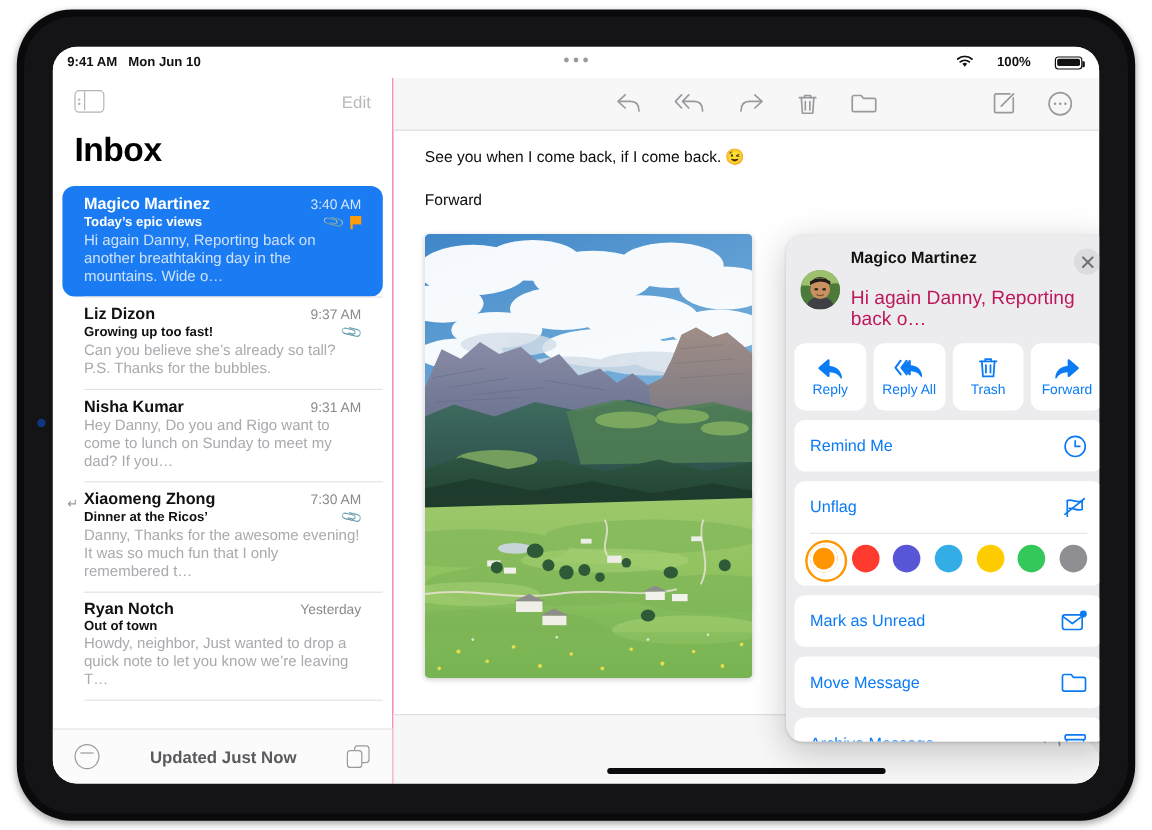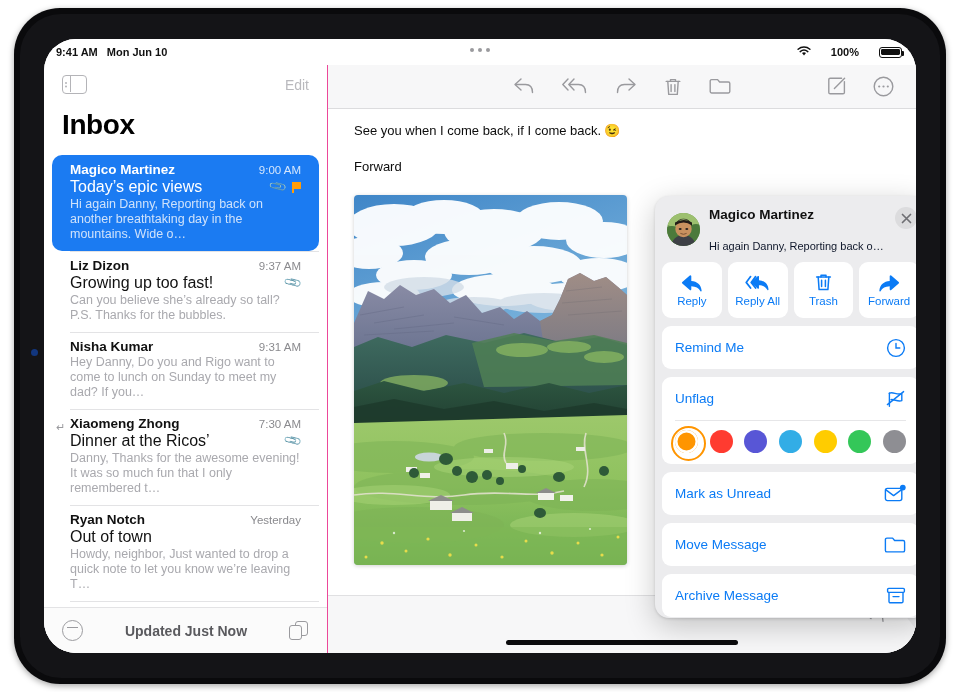--- a/index.html
+++ b/index.html
@@ -20,21 +20,21 @@
   }
   #device-bezel-inner {
     position: absolute; left: 6px; top: 6px;
     width: 920px; height: 664px;
     border-radius: 41px;
     background: #141417;
   }
   #screen {
     position: absolute; left: 30px; top: 31px;
     width: 872px; height: 614px;
-    border-radius: 32px;
+    border-radius: 20px;
     background: #ffffff;
     overflow: hidden;
   }
   #bezel-dot {
     position: absolute; left: 17px; top: 341px;
     width: 7px; height: 7px; border-radius: 50%;
     background: #123a8a;
     opacity: .9;
   }
 
@@ -113,21 +113,21 @@
     background: #1b7bf2;
     border-radius: 10px;
   }
   .mail-row .sep {
     position: absolute; left: 18px; right: 0; top: 0; height: 1px; background: #e3e3e5;
   }
   .row-top { display: flex; align-items: baseline; }
   .sender { font-size: 13.5px; font-weight: bold; color: #111; flex: 1; }
   .time { font-size: 11.5px; color: #8a8a8e; white-space: nowrap; }
   .row-sub { display: flex; align-items: center; margin-top: 1px; }
-  .subject { font-size: 16px; color: #111; flex: 1; }
+  .subject { font-size: 11px; color: #111; flex: 1; font-weight: bold; }
   .preview { font-size: 12.5px; color: #a9a9ae; line-height: 15px; margin-top: 1px; }
   .mail-row.selected .sender,
   .mail-row.selected .subject { color: #fff; }
   .mail-row.selected .time { color: #d4e6fd; }
   .mail-row.selected .preview { color: #cfe2fb; }
   .badge-icons { display: flex; gap: 6px; align-items: center; }
   .clip-glyph { font-size: 12px; color: #a9a9ae; transform: rotate(-35deg); display: inline-block; }
   .mail-row.selected .clip-glyph { color: #ffffff; }
   .flag-glyph { display: inline-block; width: 9px; height: 11px; position: relative; }
   .flag-glyph::before {
@@ -227,21 +227,21 @@
   #popover-header {
     display: flex; align-items: center; gap: 9px;
     padding: 4px 4px 10px 5px;
     position: relative;
   }
   #popover-avatar {
     width: 33px; height: 33px; border-radius: 50%;
     overflow: hidden; flex-shrink: 0;
   }
   .ph-name { font-size: 13.5px; font-weight: bold; color: #111; }
-  .ph-preview { font-size: 11px; color: #0f172a; margin-top: 18px; }
+  .ph-preview { font-size: 16px; color: #be185d; margin-top: 18px; }
   #popover-close {
     position: absolute; right: 2px; top: 4px;
     width: 22px; height: 22px; border-radius: 50%;
     background: #dcdcde;
     display: flex; align-items: center; justify-content: center;
     color: #6e6e73; font-size: 13px; line-height: 1;
   }
   #quick-actions { display: flex; gap: 6px; margin-bottom: 8px; }
   .qa-button {
     flex: 1; height: 56px; background: #fff; border-radius: 9px;
@@ -313,21 +313,21 @@
         <div id="edit-button">Edit</div>
       </div>
       <h1 id="inbox-title">Inbox</h1>
 
       <div id="mail-list">
 
         <div class="mail-row selected first">
 
           <div class="row-top">
             <span class="sender">Magico Martinez</span>
-            <span class="time">9:00 AM</span>
+            <span class="time">3:40 AM</span>
           </div>
           <div class="row-sub">
             <span class="subject">Today’s epic views</span>
             <span class="badge-icons">
               <span class="clip-glyph">📎</span>
               <span class="flag-glyph"></span>
             </span>
           </div>
           <div class="preview">Hi again Danny, Reporting back on another breathtaking day in the mountains. Wide o…</div>
         </div>

